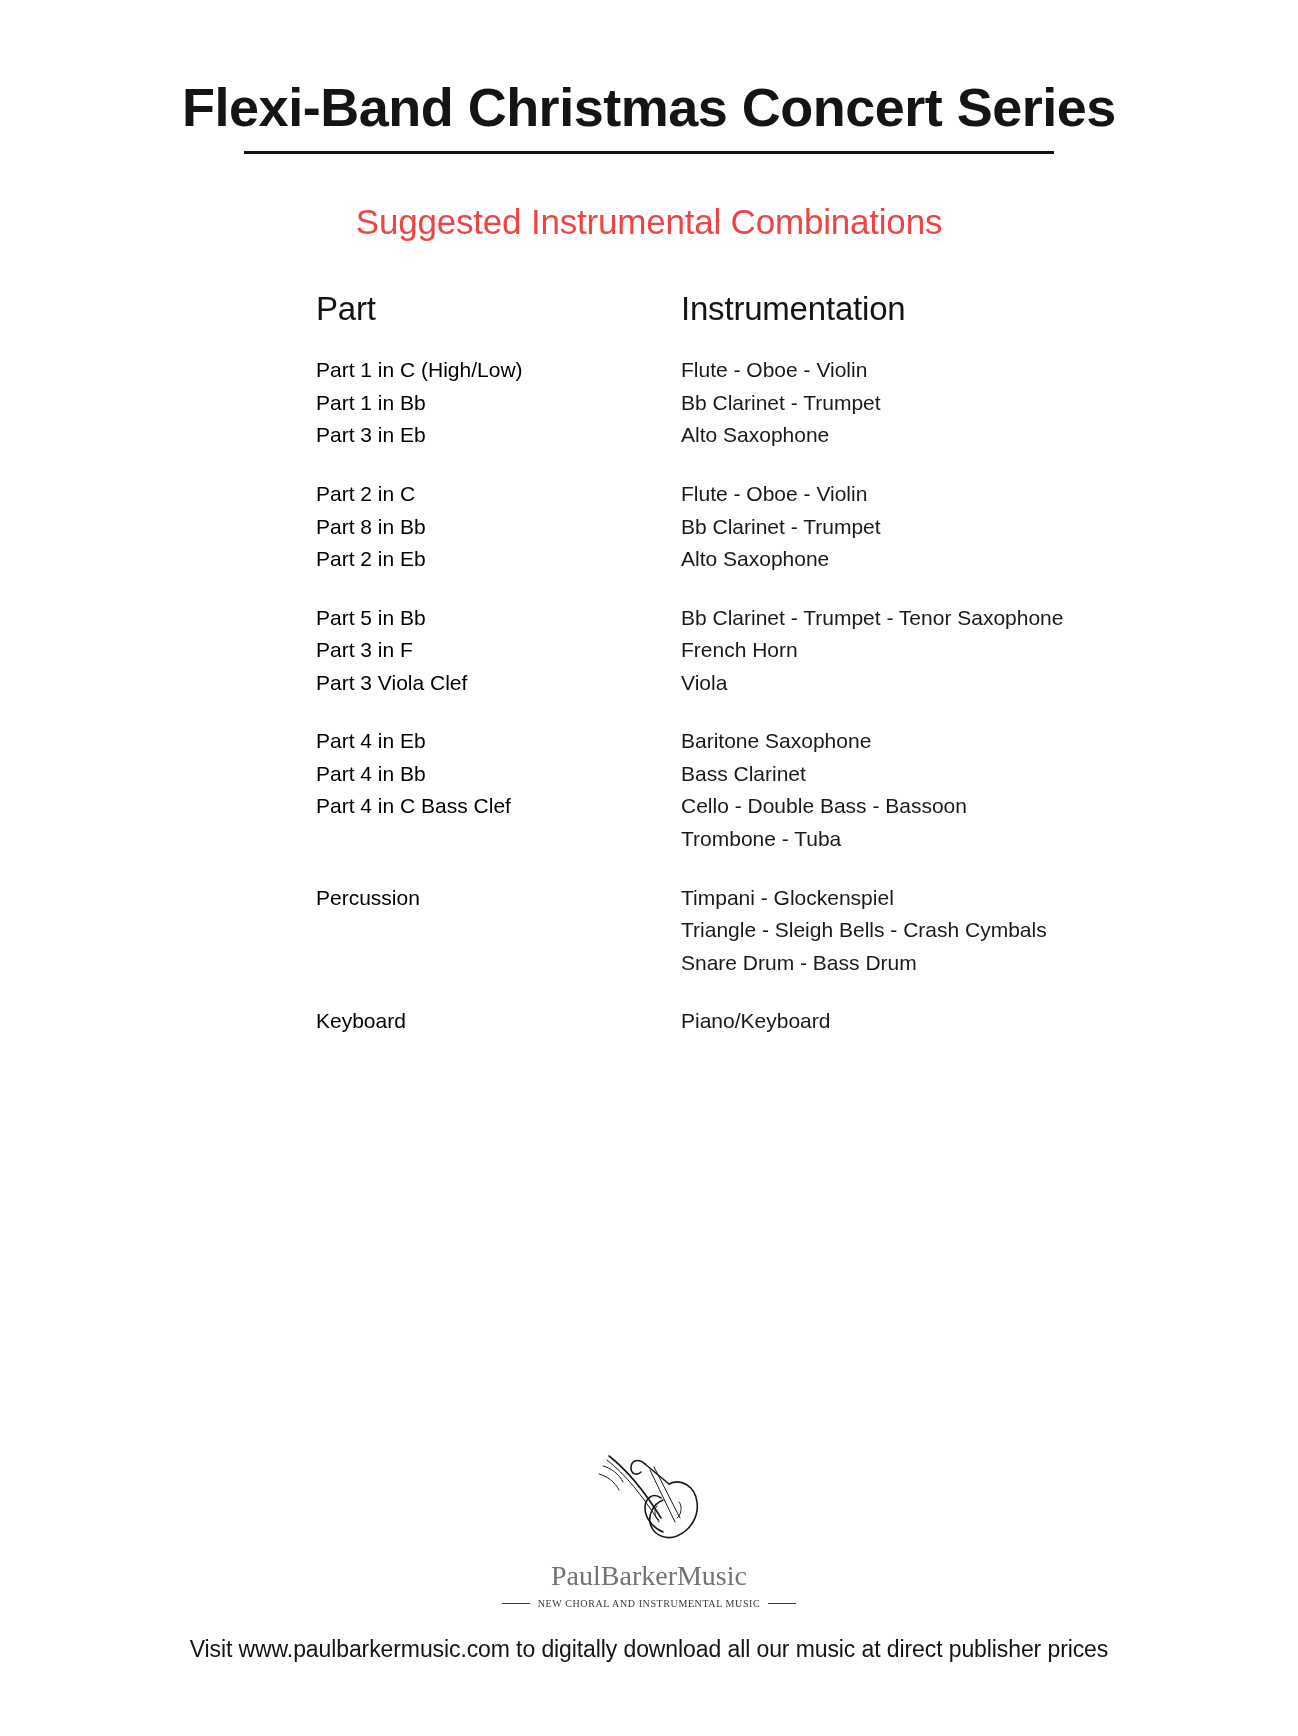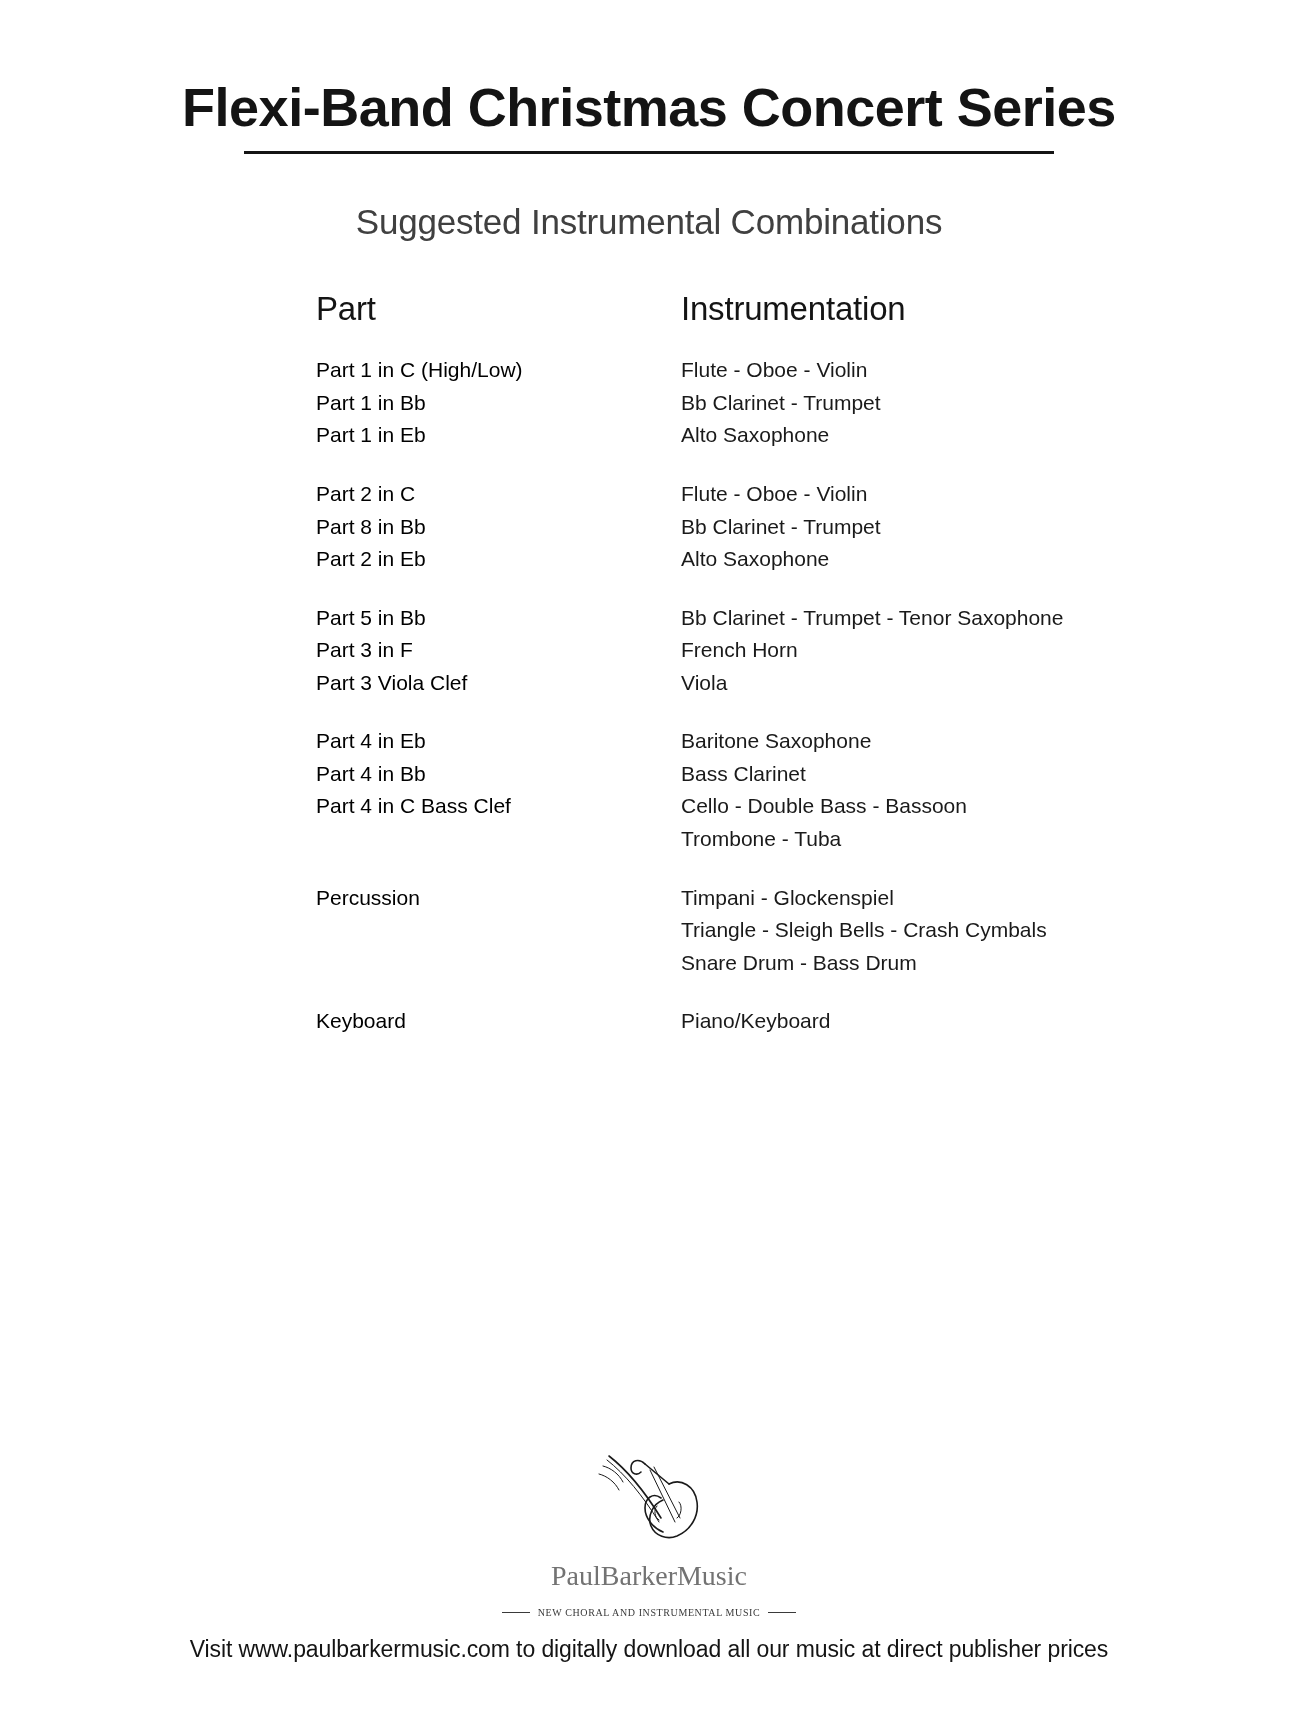--- a/index.html
+++ b/index.html
@@ -39,21 +39,21 @@
     height: 3px;
     background: #141414;
     margin: 14px auto 0 auto;
   }
 
   
   .subtitle {
     text-align: center;
     font-size: 35px;
     font-weight: normal;
-    color: #404040;
+    color: #ef4444;
     margin: 0;
     padding-top: 48px;
     letter-spacing: -0.2px;
   }
 
   
   .table-wrap {
     margin-top: 48px;
     padding-left: 316px;
   }
@@ -109,21 +109,21 @@
     font-size: 28px;
     color: #737373;
     margin-top: 2px;
     letter-spacing: 0px;
   }
   .logo-tag {
     font-family: "Liberation Serif", serif;
     font-size: 10px;
     letter-spacing: 0.6px;
     color: #3a3a3a;
-    margin-top: 15px;
+    margin-top: 6px;
     display: flex;
     align-items: center;
     justify-content: center;
     gap: 8px;
   }
   .logo-tag .dash {
     display: inline-block;
     width: 28px;
     height: 1px;
     background: #3a3a3a;
@@ -161,21 +161,21 @@
     <div class="group">
       <div class="row">
         <div class="cell-part">Part 1 in C (High/Low)</div>
         <div class="cell-instr">Flute - Oboe - Violin</div>
       </div>
       <div class="row">
         <div class="cell-part">Part 1 in Bb</div>
         <div class="cell-instr">Bb Clarinet - Trumpet</div>
       </div>
       <div class="row">
-        <div class="cell-part">Part 1 in Eb</div>
+        <div class="cell-part">Part 3 in Eb</div>
         <div class="cell-instr">Alto Saxophone</div>
       </div>
     </div>
 
     <div class="group">
       <div class="row">
         <div class="cell-part">Part 2 in C</div>
         <div class="cell-instr">Flute - Oboe - Violin</div>
       </div>
       <div class="row">

